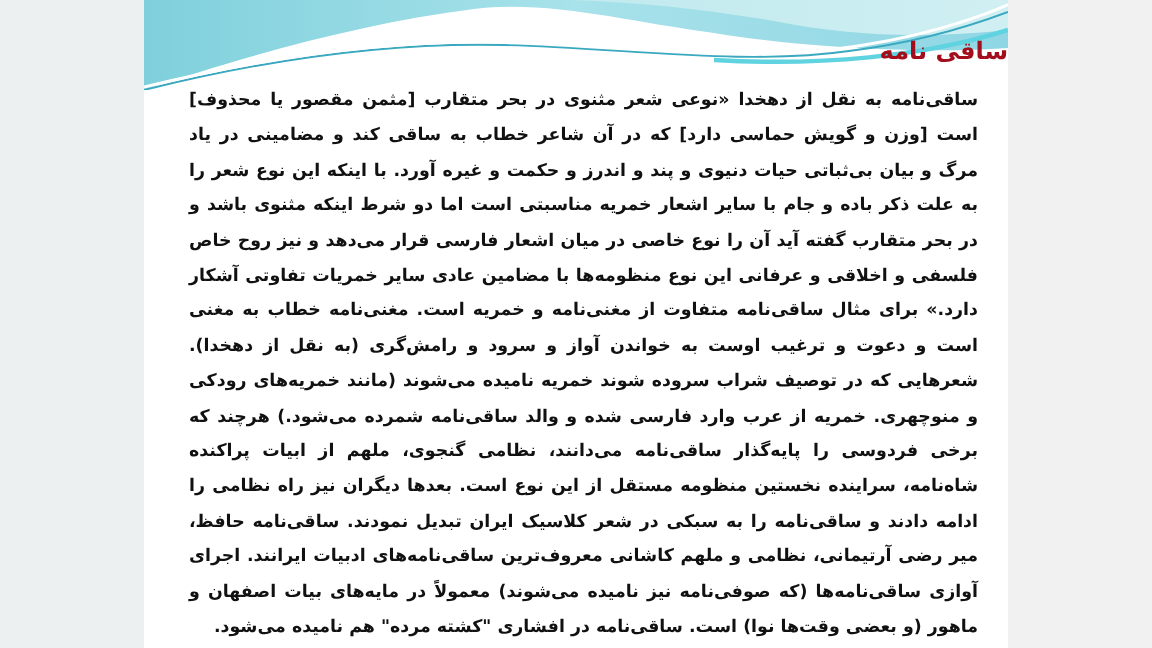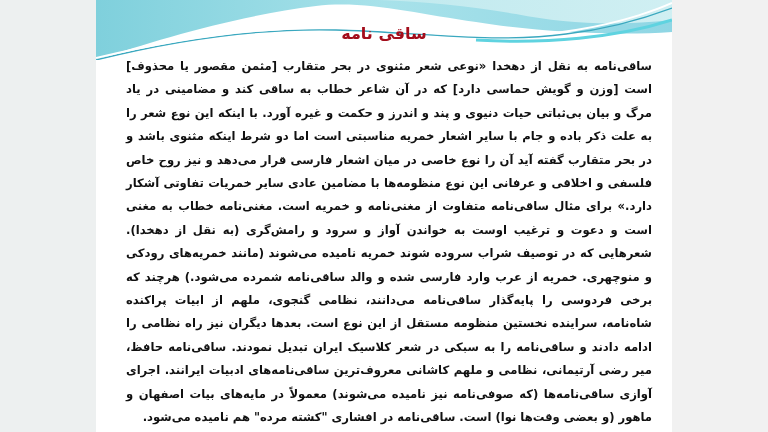--- a/index.html
+++ b/index.html
@@ -1,21 +1,21 @@
 <!DOCTYPE html>
 <html><head>
 <meta charset="utf-8">
 <style>
   html, body { margin:0; padding:0; }
   body { width:768px; height:432px; overflow:hidden; background:#eef0f0; position:relative; font-family:"DejaVu Sans", sans-serif; }
   .side-left { position:absolute; left:0; top:0; width:96px; height:432px; background:#edf0f0; }
   .side-right { position:absolute; right:0; top:0; width:96px; height:432px; background:#f1f1f1; }
   .slide { position:absolute; left:96px; top:0; width:576px; height:432px; background:#ffffff; overflow:hidden; }
   .header-wave { position:absolute; left:0; top:0; width:576px; height:60px; }
-  .title { position:absolute; left:0; width:576px; top:24px; text-align:center; color:#a30e1c; font-weight:bold; font-size:16px; direction:rtl; }
+  .title { position:absolute; left:0; width:576px; top:24px; text-align:right; color:#a30e1c; font-weight:bold; font-size:16px; direction:rtl; }
   .body-text { position:absolute; left:30px; right:20px; top:55px; direction:rtl; text-align:justify; font-size:11.6px; line-height:23.4px; color:#111; font-weight:bold; }
   .body-text p { margin:0; text-align-last:right; }
 </style>
 </head>
 <body>
 
 <div class="side-left"></div>
 <div class="side-right"></div>
 
 <div class="slide">

